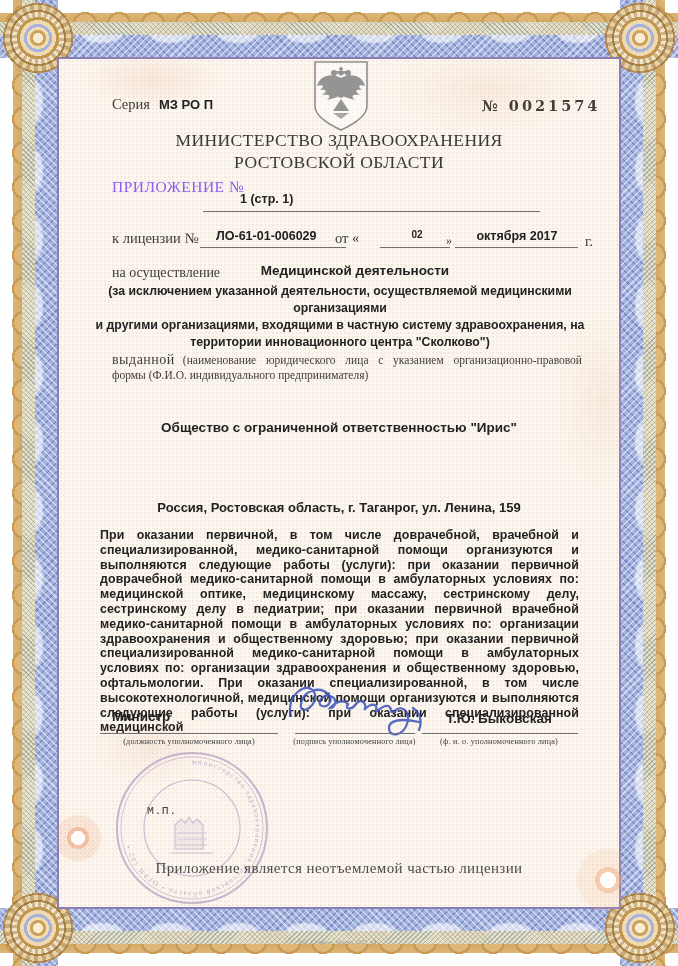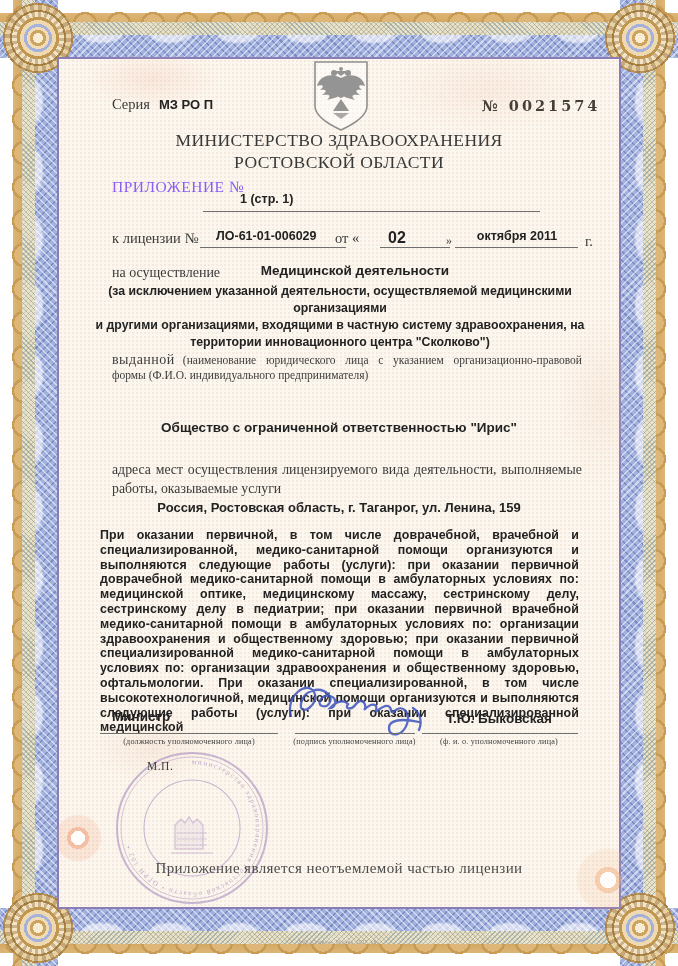--- a/index.html
+++ b/index.html
@@ -81,21 +81,21 @@
   .emblem{left:309px;top:58px;}
   .title{top:129px;left:0;width:100%;text-align:center;font-weight:normal;font-size:17.5px;
     line-height:22px;letter-spacing:.4px;color:#383838;}
   .t-appx-label{top:178px;left:112px;font-size:15.5px;letter-spacing:.5px;color:#8b5cf6;}
   .t-appx-value{top:192px;left:240px;font-size:12.5px;}
   .l-appx{top:211px;left:203px;width:337px;}
   .t-lic-label{top:230px;left:112px;font-size:14.5px;color:#3a3a3a;}
   .t-lic-value{top:229px;left:216px;font-size:12.5px;}
   .l-lic{top:247px;left:200px;width:146px;}
   .t-from{top:230px;left:335px;font-size:14.5px;color:#3a3a3a;}
-  .t-day{top:229px;left:388px;width:58px;font-size:16px;}
+  .t-day{top:229px;left:388px;width:58px;text-align:center;font-size:10px;}
   .l-day{top:247px;left:380px;width:70px;}
   .t-qc{top:233px;left:446px;font-size:12px;color:#3a3a3a;}
   .t-month{top:229px;left:458px;width:118px;text-align:center;font-size:12.5px;}
   .l-month{top:247px;left:455px;width:123px;}
   .t-year{top:233px;left:585px;font-size:14.5px;color:#3a3a3a;}
   .t-act-intro{top:265px;left:112px;font-size:14px;color:#3a3a3a;}
   .t-act-name{top:263px;left:180px;width:350px;text-align:center;font-size:13.5px;}
   .t-act-note{top:283px;left:86px;width:508px;text-align:center;font-size:12.3px;line-height:17px;}
   .t-issued{top:352px;left:112px;width:470px;text-align:justify;font-size:11.5px;line-height:15px;color:#3d3d3d;}
   .t-issued .lbl{font-size:14px;letter-spacing:.5px;margin-right:8px;}
@@ -105,21 +105,21 @@
   .t-works{top:528px;left:100px;width:479px;text-align:justify;font-size:12.4px;line-height:14.8px;letter-spacing:.1px;}
   .t-minister{top:709px;left:112px;font-size:13.5px;}
   .t-name{top:711px;left:420px;width:158px;text-align:center;font-size:13.5px;}
   .l-a{top:733px;left:100px;width:178px;}
   .l-b{top:733px;left:295px;width:120px;}
   .l-c{top:733px;left:422px;width:156px;}
   .cap-a{top:737px;left:100px;width:178px;}
   .cap-b{top:737px;left:288px;width:133px;}
   .cap-c{top:737px;left:418px;width:162px;}
   .sig{left:283px;top:672px;}
-  .t-mp{top:760px;left:147px;font-size:11.5px;color:#3d3d3d;letter-spacing:.5px;}
+  .t-mp{top:804px;left:147px;font-size:11.5px;color:#3d3d3d;letter-spacing:.5px;font-family:Liberation Mono, monospace;}
   .stamp{left:113px;top:749px;opacity:.8;}
   .t-footer{top:860px;left:0;width:100%;text-align:center;font-size:15px;letter-spacing:.4px;color:#4b4b4b;}
   .t-print{top:940px;left:298px;font-size:4.5px;color:#a39689;letter-spacing:.3px;
     font-family:"Liberation Sans",sans-serif;}
 </style>
 </head>
 <body>
 
 <div class="page">
 
@@ -178,36 +178,35 @@
   <div class="abs t-appx-value sans-b">1 (стр. 1)</div>
   <div class="abs rule l-appx"></div>
 
   <div class="abs t-lic-label serif">к лицензии №</div>
   <div class="abs t-lic-value sans-b">ЛО-61-01-006029</div>
   <div class="abs rule l-lic"></div>
   <div class="abs t-from serif">от «</div>
   <div class="abs t-day sans-b">02</div>
   <div class="abs rule l-day"></div>
   <div class="abs t-qc serif">»</div>
-  <div class="abs t-month sans-b">октября 2011</div>
+  <div class="abs t-month sans-b">октября 2017</div>
   <div class="abs rule l-month"></div>
   <div class="abs t-year serif">г.</div>
 
   <div class="abs t-act-intro serif">на осуществление</div>
   <div class="abs t-act-name sans-b">Медицинской деятельности</div>
   <div class="abs t-act-note sans-b pre">(за исключением указанной деятельности, осуществляемой медицинскими организациями
 и другими организациями, входящими в частную систему здравоохранения, на
 территории инновационного центра "Сколково")</div>
 
   <div class="abs t-org sans-b">Общество с ограниченной ответственностью "Ирис"</div>
   <div class="abs t-issued serif">
     <span class="lbl">выданной</span><span>(наименование юридического лица с указанием организационно-правовой формы (Ф.И.О. индивидуального предпринимателя)</span>
   </div>
 
-  <div class="abs t-addr-label serif">адреса мест осуществления лицензируемого вида деятельности, выполняемые работы, оказываемые услуги</div>
   <div class="abs t-addr-value sans-b">Россия, Ростовская область, г. Таганрог, ул. Ленина, 159</div>
 
   <div class="abs t-works sans-b">При оказании первичной, в том числе доврачебной, врачебной и специализированной, медико-санитарной помощи организуются и выполняются следующие работы (услуги): при оказании первичной доврачебной медико-санитарной помощи в амбулаторных условиях по: медицинской оптике, медицинскому массажу, сестринскому делу, сестринскому делу в педиатрии; при оказании первичной врачебной медико-санитарной помощи в амбулаторных условиях по: организации здравоохранения и общественному здоровью; при оказании первичной специализированной медико-санитарной помощи в амбулаторных условиях по: организации здравоохранения и общественному здоровью, офтальмологии. При оказании специализированной, в том числе высокотехнологичной, медицинской помощи организуются и выполняются следующие работы (услуги): при оказании специализированной медицинской</div>
 
   <div class="abs t-minister sans-b">Министр</div>
   <svg class="abs sig" width="152" height="64" viewBox="0 0 152 64">
     <path d="M8 44 C2 24 24 8 31 20 C38 32 16 46 18 32 C20 18 37 14 45 22 C51 28 45 36 39 34 C33 32 39 22 47 24 C55 26 53 36 47 36 C55 28 61 28 65 32 C61 38 69 38 73 32 C79 24 85 34 81 38 C89 30 95 32 93 38 C91 44 99 32 105 34 C111 36 105 44 113 38 C119 33 128 40 124 52 C120 64 106 66 106 56 C106 48 118 46 136 50 M130 36 C136 40 140 48 136 58" fill="none" stroke="#3b52bc" stroke-width="2.3" stroke-linecap="round" opacity=".85"></path>
   </svg>
   <div class="abs t-name sans-b">Т.Ю. Быковская</div>
   <div class="abs rule l-a"></div>

